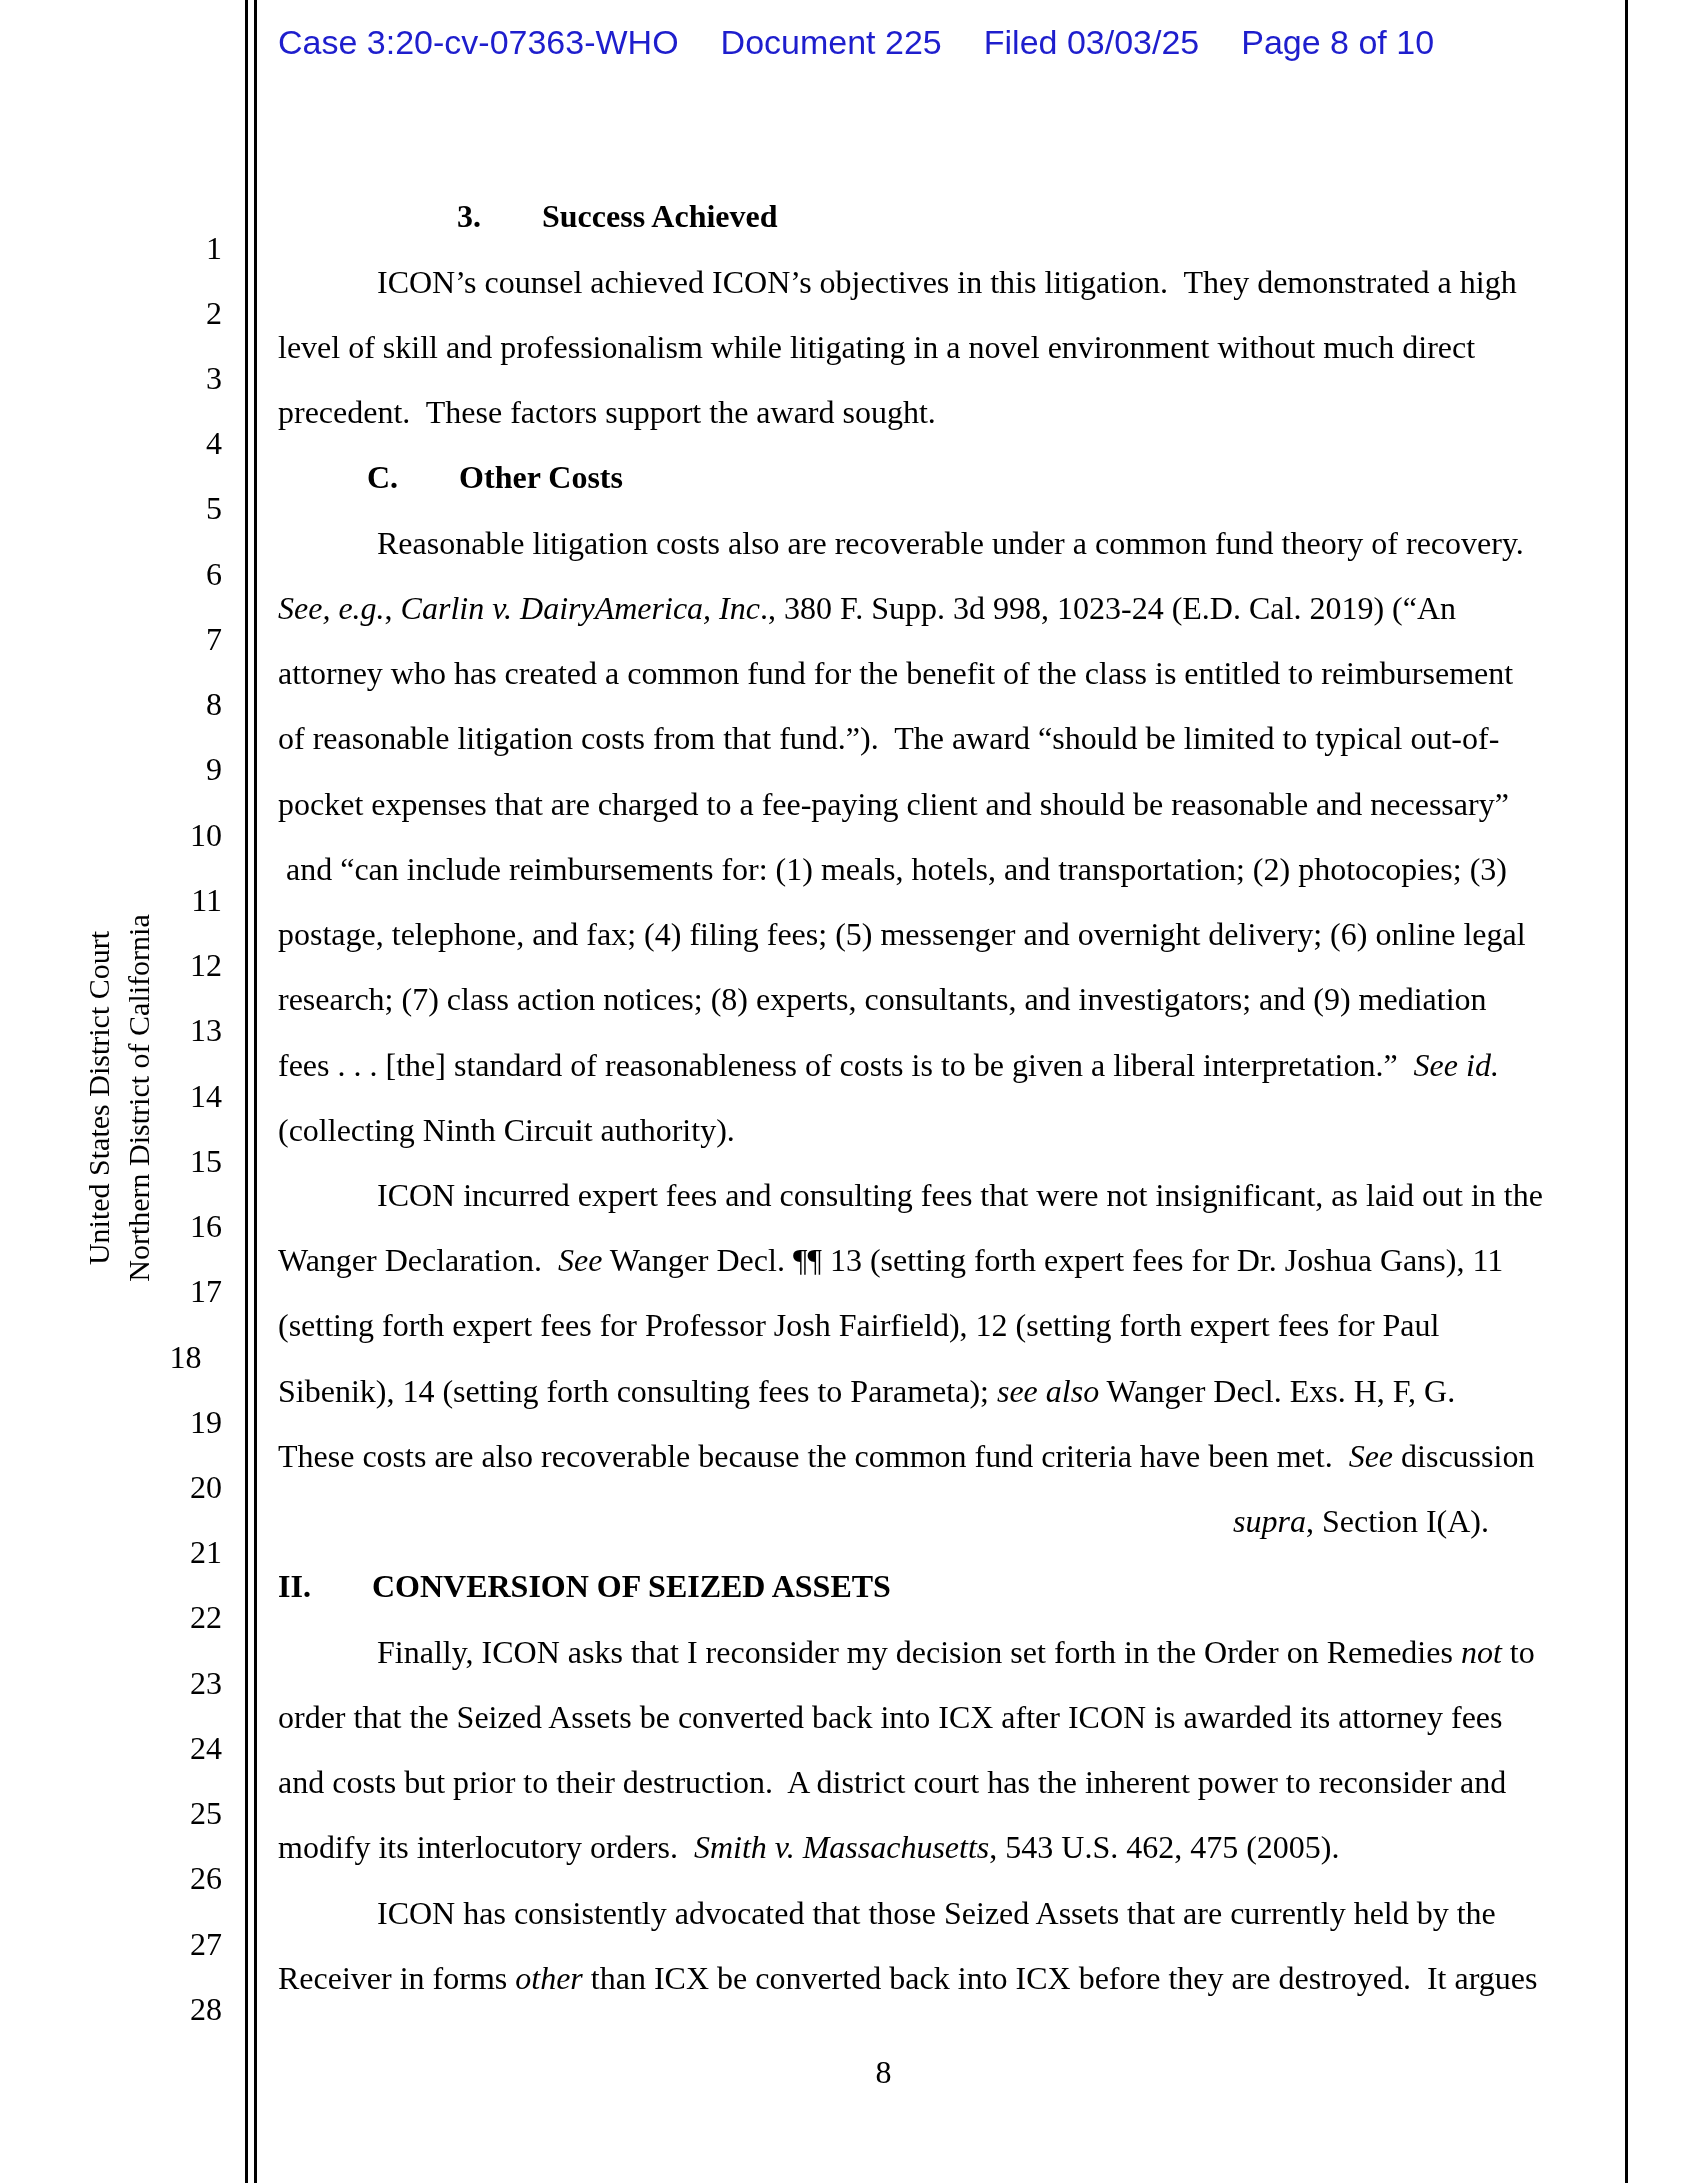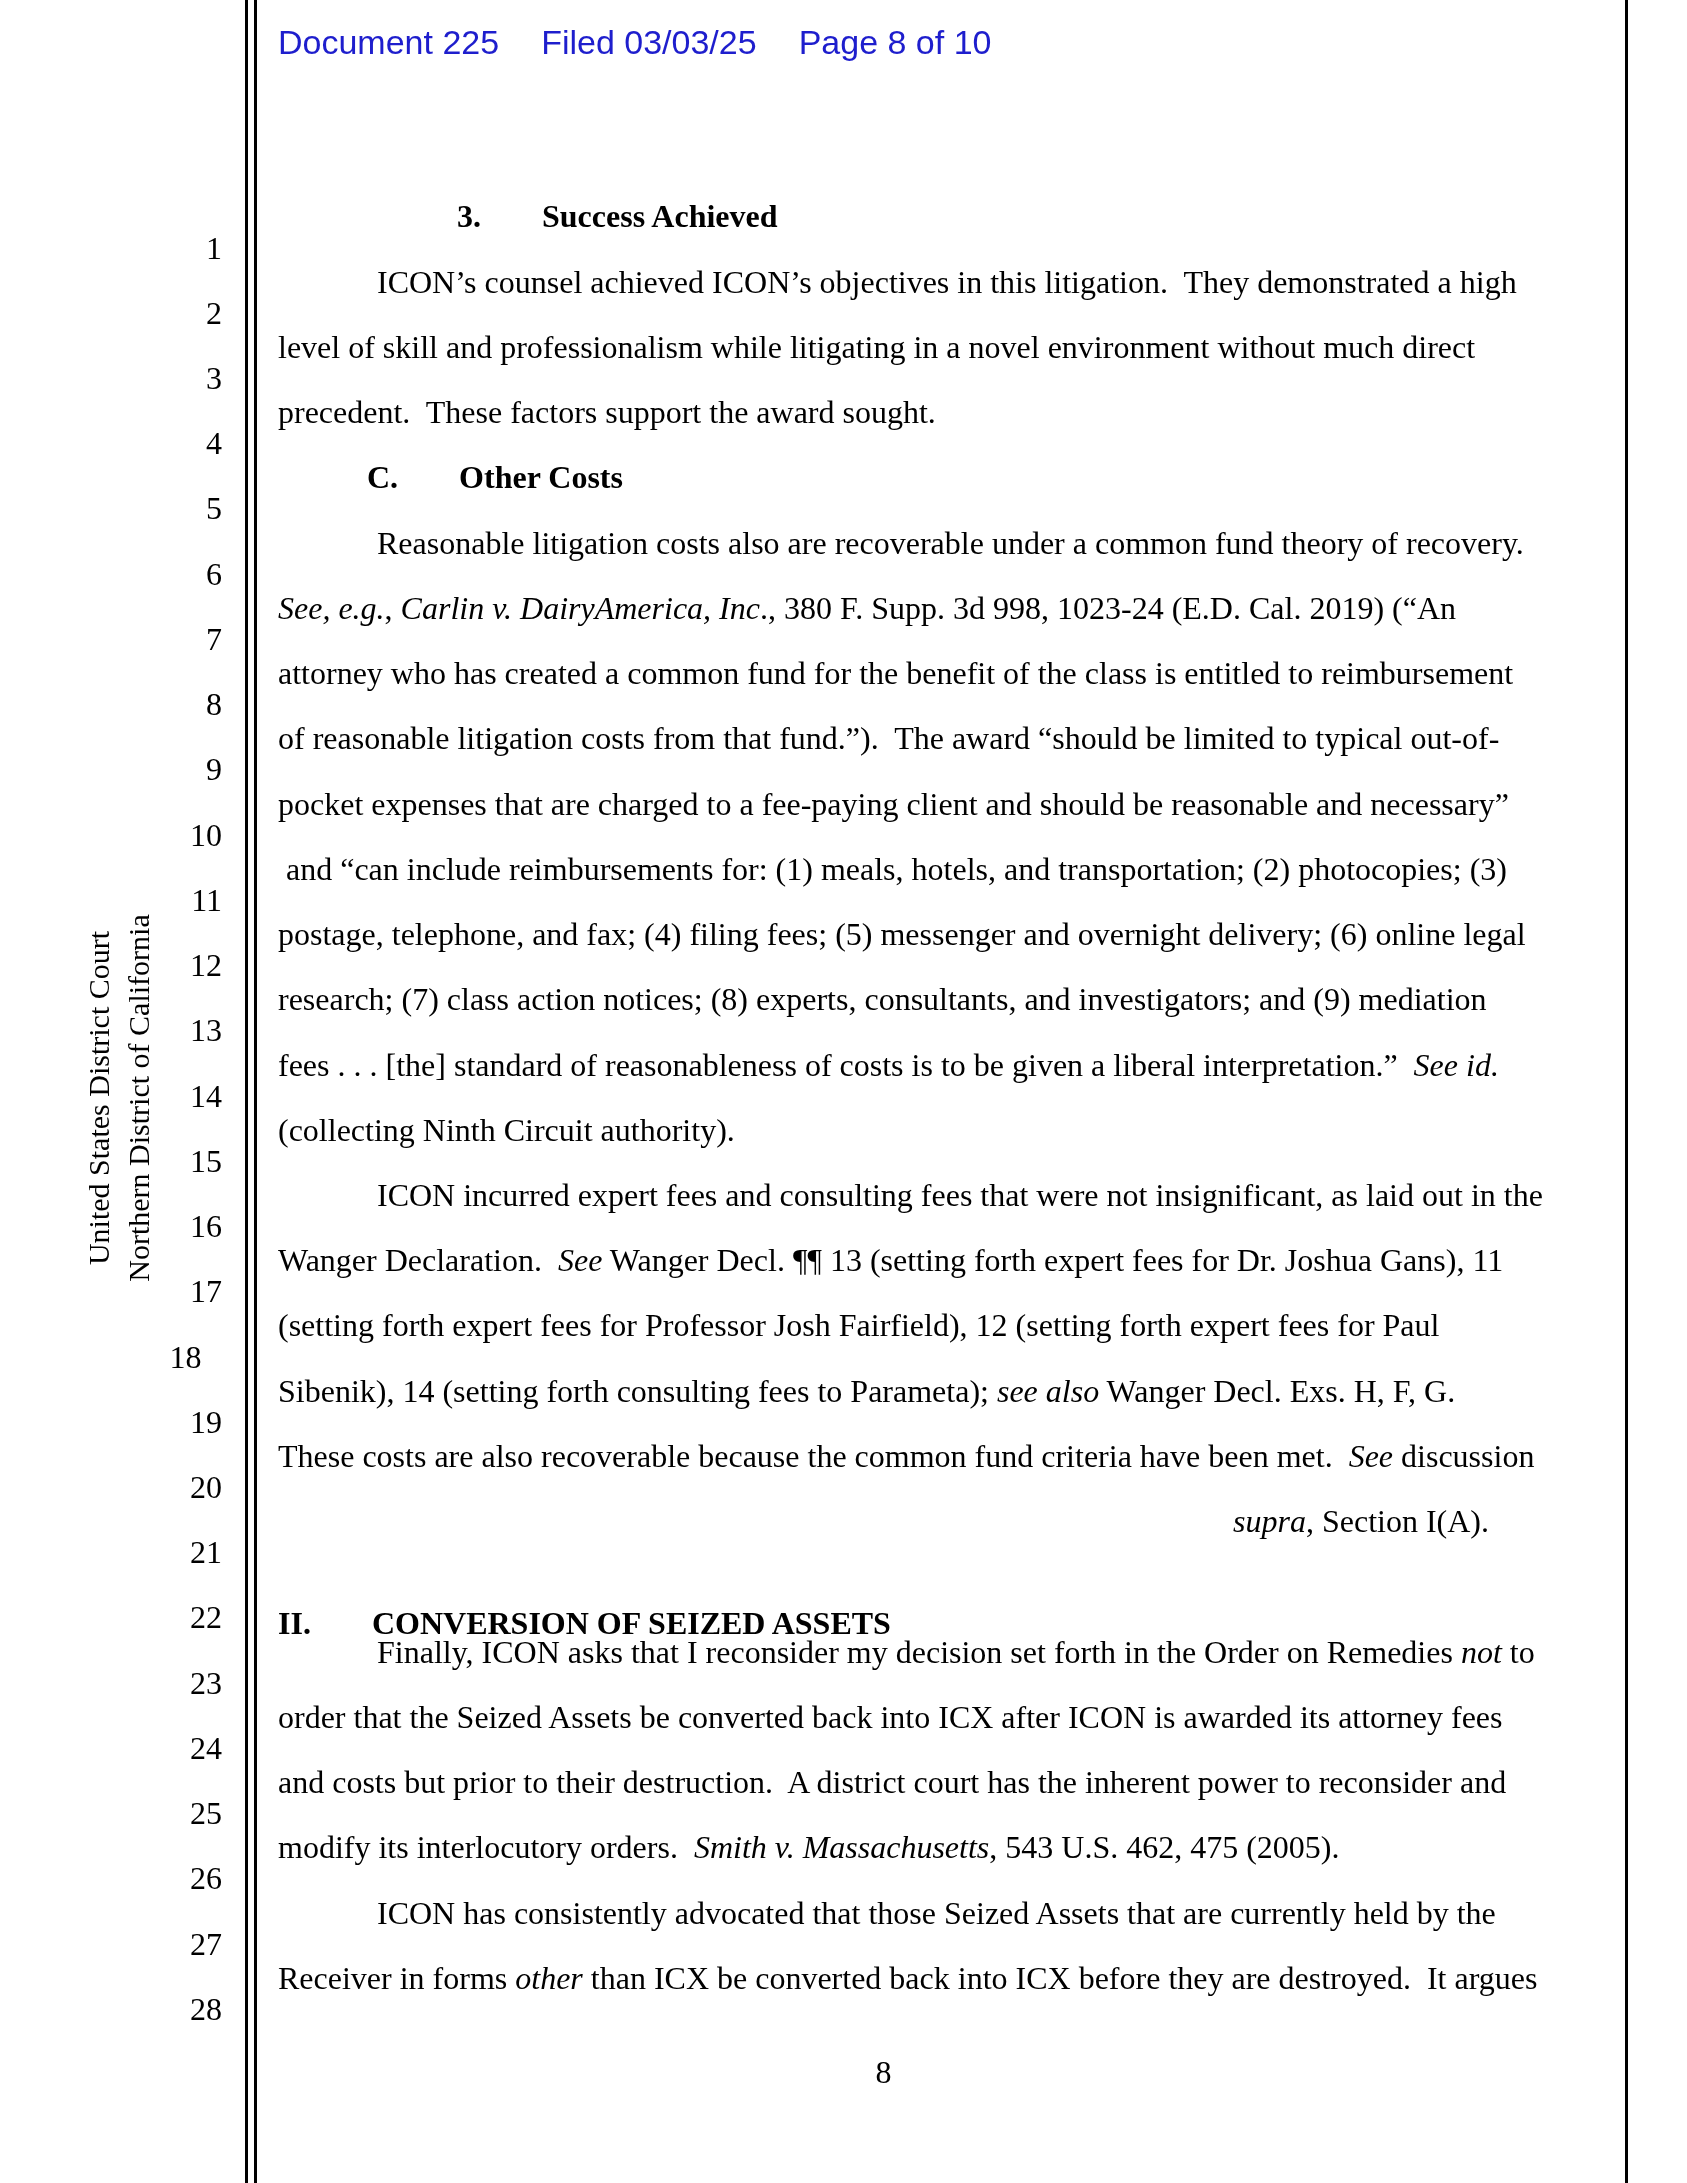--- a/index.html
+++ b/index.html
@@ -15,38 +15,39 @@
          transform:translate(-50%,-50%) rotate(-90deg);}
   #vtext-court{left:99px;}
   #vtext-district{left:139px;}
   
   .num{position:absolute;left:149px;width:73px;text-align:right;font-size:32px;line-height:1;}
   
   .line{position:absolute;left:278px;width:1211px;font-size:32px;line-height:1.18;white-space:pre;}
   .ind-para{padding-left:99px;}
   .ind-h3{padding-left:179px;}
   .ind-hC{padding-left:89px;}
-  .ind-hII{padding-left:0;margin-top:37px;}
+  .ind-hII{padding-left:0;}
   .b{font-weight:bold;}
   .i{font-style:italic;}
   .tab{display:inline-block;width:61px;}
   
   #page-number{position:absolute;left:278px;top:2054px;width:1211px;text-align:center;
                font-size:32px;}
 </style>
 </head>
 <body>
 
 <div id="page">
 
   <div class="vrule" style="left:245px;"></div>
   <div class="vrule" style="left:254px;"></div>
   <div class="vrule" style="left:1625px;"></div>
 
   <div id="case-header" style="color: rgb(30, 30, 205);">
+    <span>Case 3:20-cv-07363-WHO</span>
     <span>Document 225</span>
     <span>Filed 03/03/25</span>
     <span>Page 8 of 10</span>
   </div>
 
   <div class="vtext" id="vtext-court">United States District Court</div>
   <div class="vtext" id="vtext-district">Northern District of California</div>
 
   <div id="line-numbers">
       <div class="num" style="top: 232px;">1</div>

